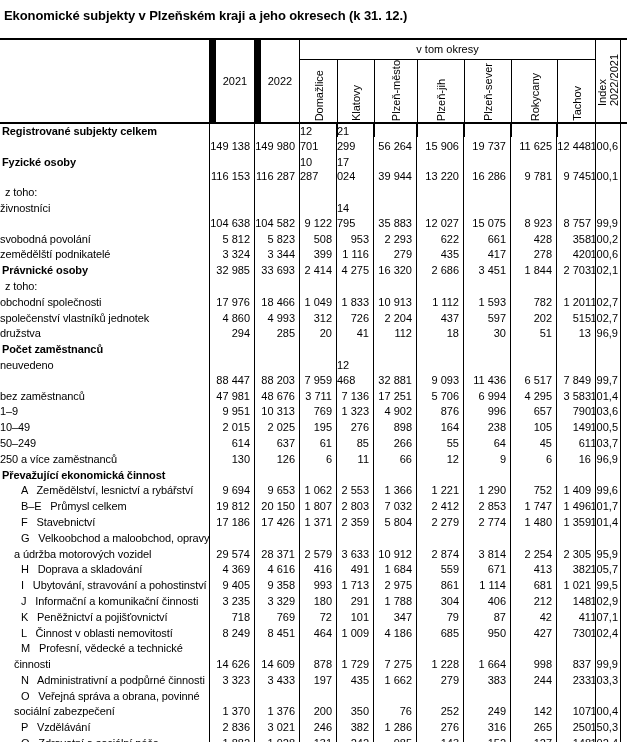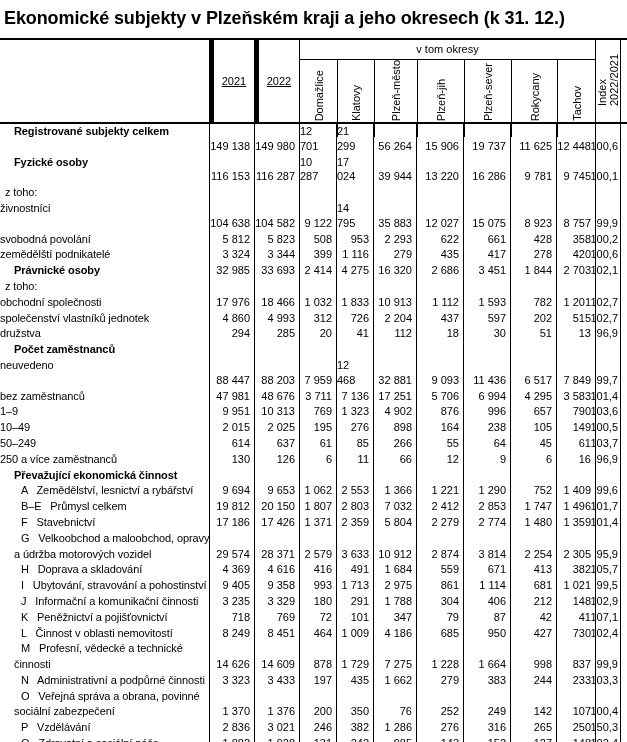--- a/index.html
+++ b/index.html
@@ -1,46 +1,46 @@
 <!DOCTYPE html>
 <html><head>
 <meta charset="utf-8">
 <style>
   html,body{margin:0;padding:0;}
   body{
     width:627px;height:742px;background:#fff;color:#000;
     font-family:"Liberation Sans",sans-serif;overflow:hidden;
   }
   .title{
-    font-size:18px;font-weight:bold;
+    font-size:13px;font-weight:bold;
     padding:8px 0 0 4px;height:38px;box-sizing:border-box;
     letter-spacing:-0.1px;white-space:pre;
   }
   .table{width:627px;border-top:2px solid #000;border-bottom:2px solid #000;box-sizing:border-box;}
   .cell{box-sizing:border-box;flex-shrink:0;}
   
   .c-lbl{width:209px;}
   .c-y{width:45px;}
   .c-d0{width:37px;}.c-d1{width:37px;}.c-d2{width:43px;}.c-d3{width:47px;}
   .c-d4{width:47px;}.c-d5{width:46px;}.c-d6{width:39px;}
   .c-i{width:26px;}
   
   .thead{display:flex;height:84px;border-bottom:2px solid #000;box-sizing:border-box;font-size:11px;}
-  .h-year{border-left:5px solid #000000;display:flex;align-items:center;justify-content:center;text-decoration:underline;}
+  .h-year{border-left:7px solid #000000;display:flex;align-items:center;justify-content:center;}
   .h-group{width:296px;border-left:1px solid #000;display:flex;flex-direction:column;}
   .h-group-title{height:20px;line-height:19px;border-bottom:1px solid #000;text-align:center;box-sizing:border-box;}
   .h-districts{flex:1;display:flex;}
   .h-d{display:flex;align-items:flex-end;justify-content:center;padding-bottom:16px;}
   .h-d + .h-d{border-left:1px solid #000;}
   .h-index{border-left:1px solid #000;border-right:1px solid #000;display:flex;align-items:flex-end;justify-content:center;padding-bottom:16px;}
   .vtext{writing-mode:vertical-rl;transform:rotate(180deg);white-space:pre-line;line-height:12px;letter-spacing:0;}
   
   .row{display:flex;min-height:15.8px;}
   .lbl{font-size:11px;line-height:15.8px;white-space:pre;letter-spacing:-0.1px;}
-  .lbl.bold,.lbl.section{font-weight:bold;padding-left:14px;}
+  .lbl.bold,.lbl.section{font-weight:bold;padding-left:2px;}
   .lbl.plain{padding-left:5px;}
   .lbl.sub{padding-left:0;}
   .lbl.letter{padding-left:14px;text-indent:7px;}
   .num{
     display:flex;align-items:flex-end;justify-content:flex-end;
     padding:0 4px 1px 0;border-left:1px solid #000;
     font-size:11px;line-height:14.8px;
   }
   .num.c-i{padding-right:2px;border-right:1px solid #000;}
   .num.b{font-weight:normal;}
@@ -188,21 +188,21 @@
         <div class="cell num c-d3"></div>
         <div class="cell num c-d4"></div>
         <div class="cell num c-d5"></div>
         <div class="cell num c-d6"></div>
         <div class="cell num c-i"></div>
       </div>
       <div class="row">
         <div class="cell lbl c-lbl sub">obchodní společnosti</div>
         <div class="cell num c-y">17 976</div>
         <div class="cell num c-y">18 466</div>
-        <div class="cell num c-d0">1 032</div>
+        <div class="cell num c-d0">1 049</div>
         <div class="cell num c-d1">1 833</div>
         <div class="cell num c-d2">10 913</div>
         <div class="cell num c-d3">1 112</div>
         <div class="cell num c-d4">1 593</div>
         <div class="cell num c-d5">782</div>
         <div class="cell num c-d6">1 201</div>
         <div class="cell num c-i">102,7</div>
       </div>
       <div class="row">
         <div class="cell lbl c-lbl sub">společenství vlastníků jednotek</div>

